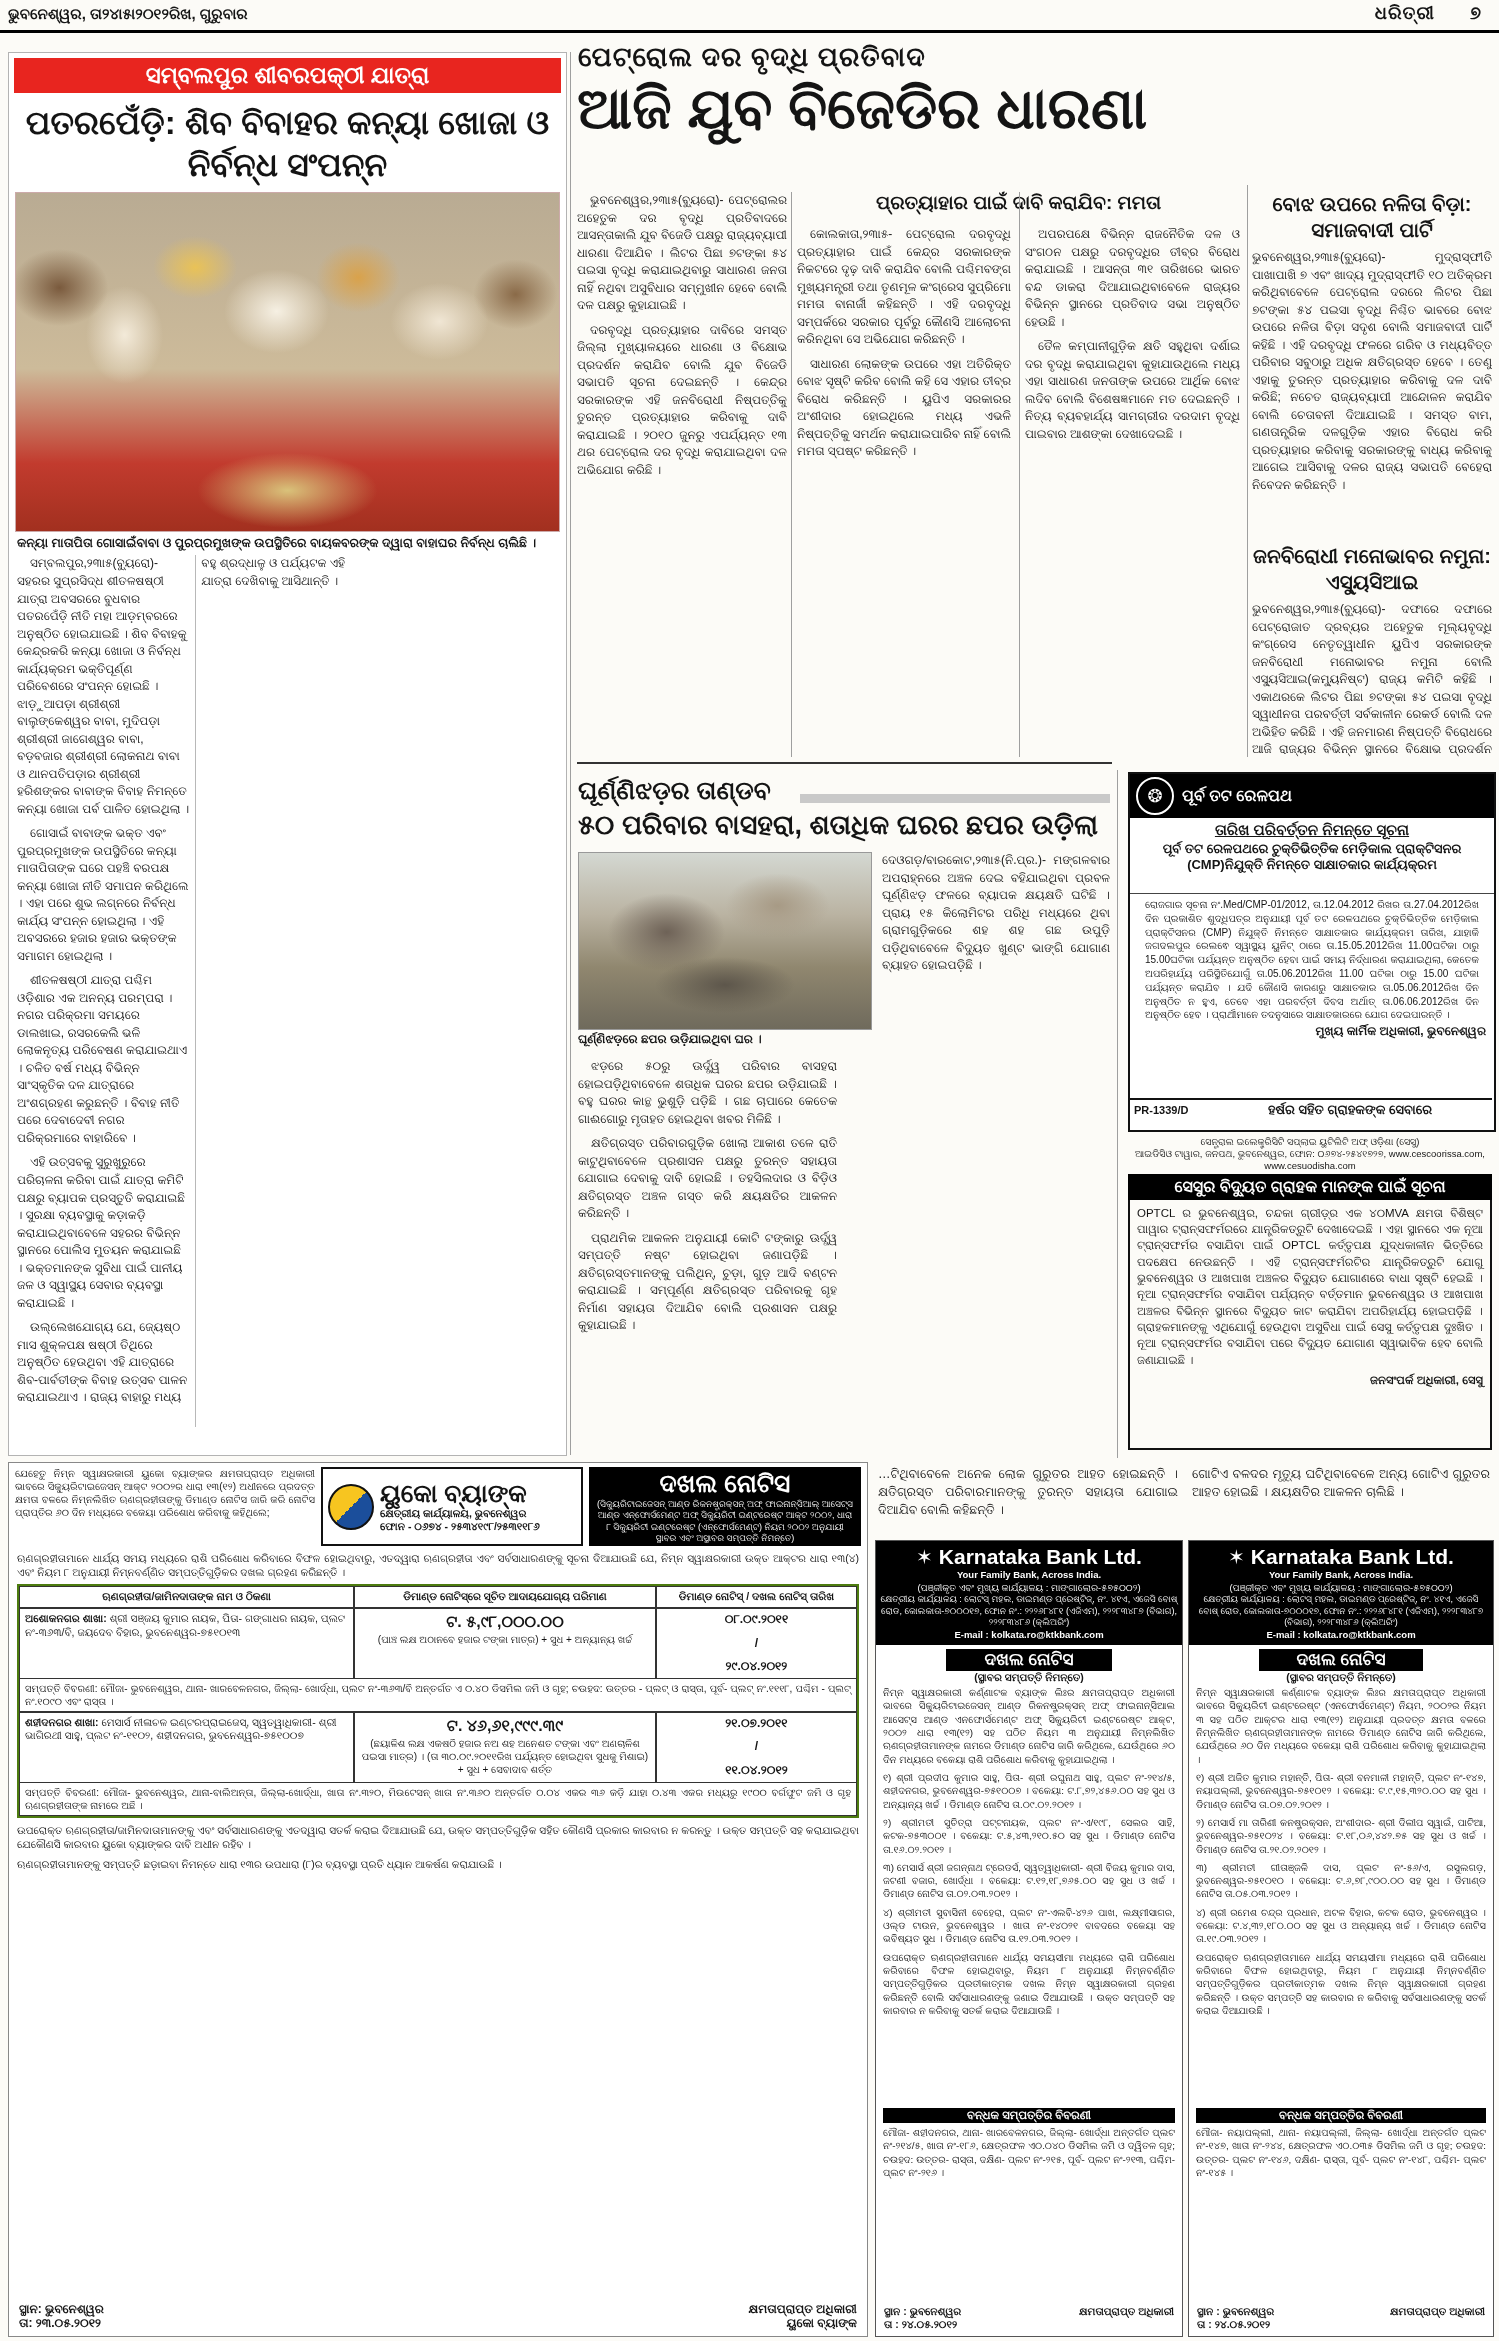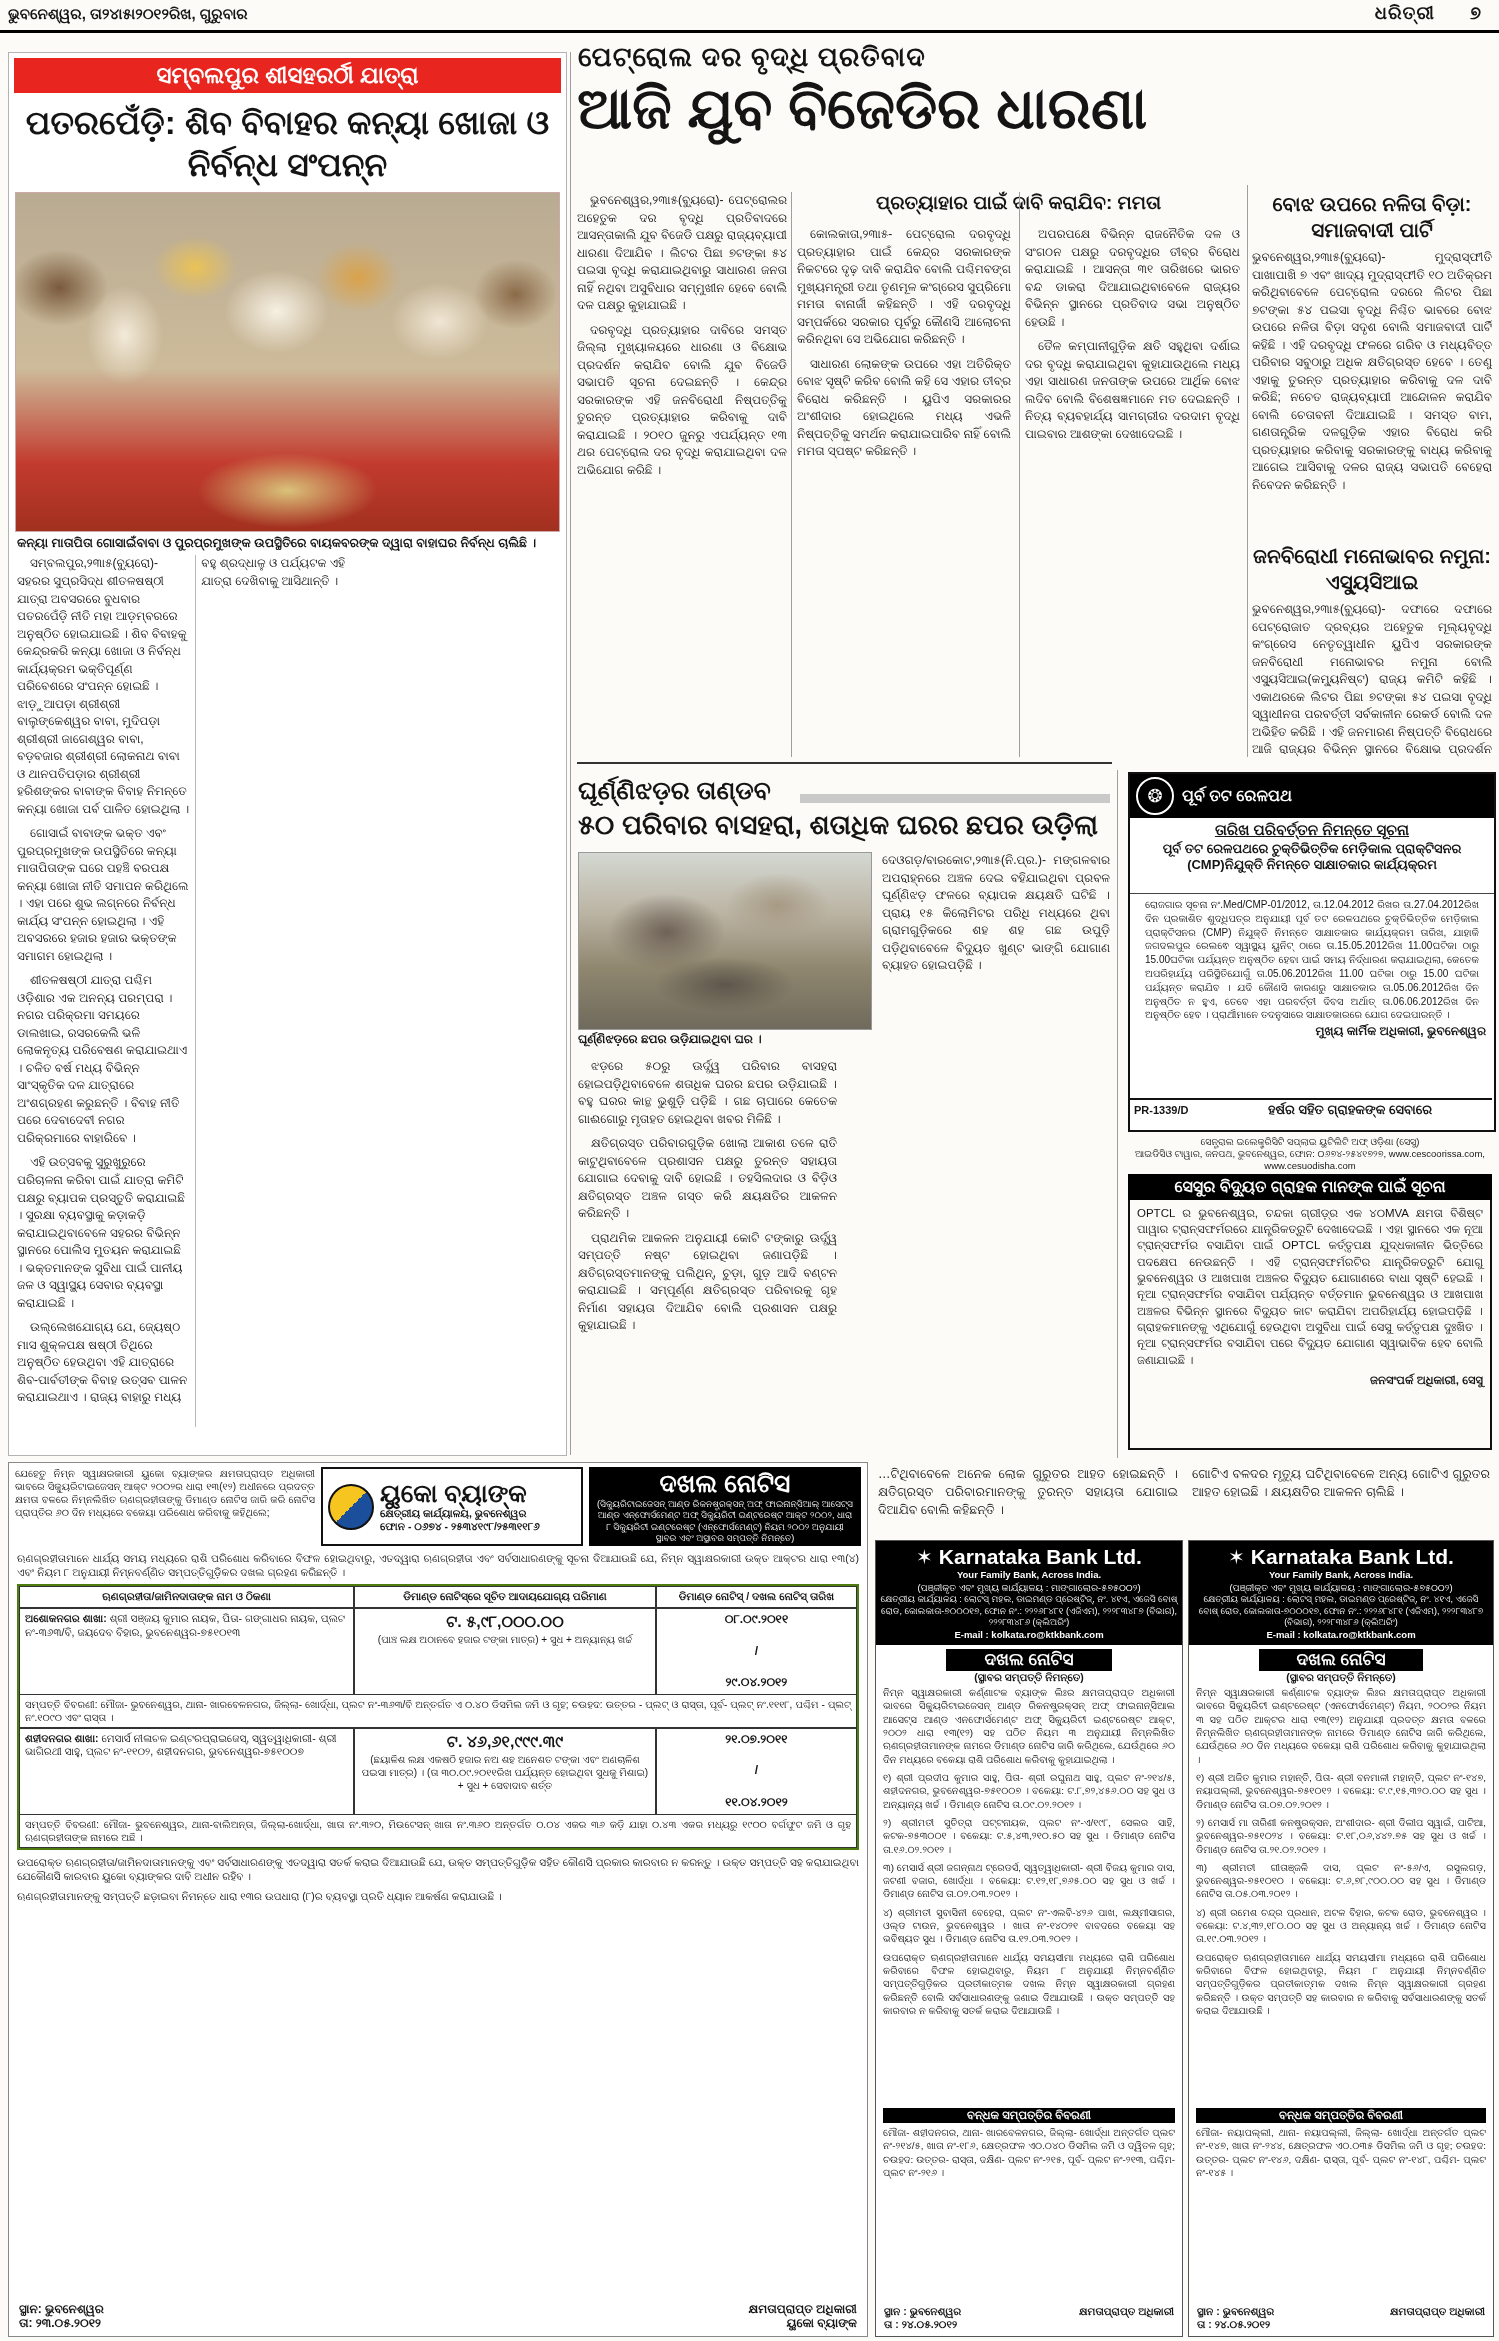--- a/index.html
+++ b/index.html
@@ -91,21 +91,21 @@
   .uco-notice-title{font-size:25px;font-weight:800}
   .uco-notice-sub{font-size:9px;line-height:1.25}
   .uco-par{font-size:10.5px;line-height:1.35;text-align:justify;padding:3px 8px}
   .uco-table{margin:2px 8px;border:2px solid #4d7c0f;font-size:10.5px}
   .uco-tr{display:grid;grid-template-columns:40% 36% 24%}
   .uco-td{border:1px solid #333;padding:3px 5px;line-height:1.3}
   .uco-th{font-weight:bold;text-align:center}
   .uco-amt{font-size:16px;font-weight:bold;text-align:center}
   .uco-note{font-size:10px;text-align:center}
   .uco-date{font-size:12px;font-weight:bold;text-align:center;display:flex;flex-direction:column;
-            justify-content:center;gap:16px}
+            justify-content:center;gap:8px}
   .uco-desc{border:1px solid #333;border-top:none;padding:3px 5px;font-size:10px;
             line-height:1.3;text-align:justify}
   .uco-foot{margin-top:auto;display:flex;justify-content:space-between;padding:4px 10px 6px;
             font-size:12px;font-weight:bold}
   
   .kbl{position:absolute;top:1540px;height:795px;border:1px solid #555;background:#fff;
        display:flex;flex-direction:column;overflow:hidden}
   .kbl-head{background:#000;color:#fff;text-align:center;padding:4px 4px 5px}
   .kbl-name-row{display:flex;align-items:center;justify-content:center;gap:6px}
   .kbl-star{font-size:20px}
@@ -128,21 +128,21 @@
 <body>
 
 <div class="page">
 
   <div class="abs mast-date">ଭୁବନେଶ୍ୱର, ତା୨୪ା୫ା୨୦୧୨ରିଖ, ଗୁରୁବାର</div>
   <div class="abs mast-brand">ଧରିତ୍ରୀ</div>
   <div class="abs mast-page">୭</div>
   <div class="abs mast-rule"></div>
 
   <div class="abs la">
-    <div class="la-banner">ସମ୍ବଲପୁର ଶୀସହରର୍ଠୀ ଯାତ୍ରା</div>
+    <div class="la-banner">ସମ୍ବଲପୁର ଶୀବରପକ୍ଠୀ ଯାତ୍ରା</div>
     <div class="la-head">ପତରପେଁଡ଼ି: ଶିବ ବିବାହର କନ୍ୟା ଖୋଜା ଓ ନିର୍ବନ୍ଧ ସଂପନ୍ନ</div>
     <div class="photo-crowd"></div>
     <div class="la-cap">କନ୍ୟା ମାତାପିତା ଗୋସାଇଁବାବା ଓ ପୁରପ୍ରମୁଖଙ୍କ ଉପସ୍ଥିତିରେ ବାୟକବରଙ୍କ ଦ୍ୱାରା ବାହାଘର ନିର୍ବନ୍ଧ ଚାଲିଛି ।</div>
     <div class="la-body">
       <p>ସମ୍ବଲପୁର,୨୩ା୫(ବ୍ୟୁରୋ)- ସହରର ସୁପ୍ରସିଦ୍ଧ ଶୀତଳଷଷ୍ଠୀ ଯାତ୍ରା ଅବସରରେ ବୁଧବାର ପତରପେଁଡ଼ି ନୀତି ମହା ଆଡ଼ମ୍ବରରେ ଅନୁଷ୍ଠିତ ହୋଇଯାଇଛି । ଶିବ ବିବାହକୁ କେନ୍ଦ୍ରକରି କନ୍ୟା ଖୋଜା ଓ ନିର୍ବନ୍ଧ କାର୍ଯ୍ୟକ୍ରମ ଭକ୍ତିପୂର୍ଣ୍ଣ ପରିବେଶରେ ସଂପନ୍ନ ହୋଇଛି । ଝାଡ଼ୁଆପଡ଼ା ଶ୍ରୀଶ୍ରୀ ବାଲୁଙ୍କେଶ୍ୱର ବାବା, ମୁଦିପଡ଼ା ଶ୍ରୀଶ୍ରୀ ଜାଗେଶ୍ୱର ବାବା, ବଡ଼ବଜାର ଶ୍ରୀଶ୍ରୀ ଲୋକନାଥ ବାବା ଓ ଥାନପତିପଡ଼ାର ଶ୍ରୀଶ୍ରୀ ହରିଶଙ୍କର ବାବାଙ୍କ ବିବାହ ନିମନ୍ତେ କନ୍ୟା ଖୋଜା ପର୍ବ ପାଳିତ ହୋଇଥିଲା ।</p>
       <p>ଗୋସାଇଁ ବାବାଙ୍କ ଭକ୍ତ ଏବଂ ପୁରପ୍ରମୁଖଙ୍କ ଉପସ୍ଥିତିରେ କନ୍ୟା ମାତାପିତାଙ୍କ ଘରେ ପହଞ୍ଚି ବରପକ୍ଷ କନ୍ୟା ଖୋଜା ନୀତି ସମାପନ କରିଥିଲେ । ଏହା ପରେ ଶୁଭ ଲଗ୍ନରେ ନିର୍ବନ୍ଧ କାର୍ଯ୍ୟ ସଂପନ୍ନ ହୋଇଥିଲା । ଏହି ଅବସରରେ ହଜାର ହଜାର ଭକ୍ତଙ୍କ ସମାଗମ ହୋଇଥିଲା ।</p>
       <p>ଶୀତଳଷଷ୍ଠୀ ଯାତ୍ରା ପଶ୍ଚିମ ଓଡ଼ିଶାର ଏକ ଅନନ୍ୟ ପରମ୍ପରା । ନଗର ପରିକ୍ରମା ସମୟରେ ଡାଲଖାଇ, ରସରକେଲି ଭଳି ଲୋକନୃତ୍ୟ ପରିବେଷଣ କରାଯାଇଥାଏ । ଚଳିତ ବର୍ଷ ମଧ୍ୟ ବିଭିନ୍ନ ସାଂସ୍କୃତିକ ଦଳ ଯାତ୍ରାରେ ଅଂଶଗ୍ରହଣ କରୁଛନ୍ତି । ବିବାହ ନୀତି ପରେ ଦେବାଦେବୀ ନଗର ପରିକ୍ରମାରେ ବାହାରିବେ ।</p>
       <p>ଏହି ଉତ୍ସବକୁ ସୁରୁଖୁରୁରେ ପରିଚାଳନା କରିବା ପାଇଁ ଯାତ୍ରା କମିଟି ପକ୍ଷରୁ ବ୍ୟାପକ ପ୍ରସ୍ତୁତି କରାଯାଇଛି । ସୁରକ୍ଷା ବ୍ୟବସ୍ଥାକୁ କଡ଼ାକଡ଼ି କରାଯାଇଥିବାବେଳେ ସହରର ବିଭିନ୍ନ ସ୍ଥାନରେ ପୋଲିସ ମୁତୟନ କରାଯାଇଛି । ଭକ୍ତମାନଙ୍କ ସୁବିଧା ପାଇଁ ପାନୀୟ ଜଳ ଓ ସ୍ୱାସ୍ଥ୍ୟ ସେବାର ବ୍ୟବସ୍ଥା କରାଯାଇଛି ।</p>
       <p>ଉଲ୍ଲେଖଯୋଗ୍ୟ ଯେ, ଜ୍ୟେଷ୍ଠ ମାସ ଶୁକ୍ଳପକ୍ଷ ଷଷ୍ଠୀ ତିଥିରେ ଅନୁଷ୍ଠିତ ହେଉଥିବା ଏହି ଯାତ୍ରାରେ ଶିବ-ପାର୍ବତୀଙ୍କ ବିବାହ ଉତ୍ସବ ପାଳନ କରାଯାଇଥାଏ । ରାଜ୍ୟ ବାହାରୁ ମଧ୍ୟ ବହୁ ଶ୍ରଦ୍ଧାଳୁ ଓ ପର୍ଯ୍ୟଟକ ଏହି ଯାତ୍ରା ଦେଖିବାକୁ ଆସିଥାନ୍ତି ।</p>
     </div>

